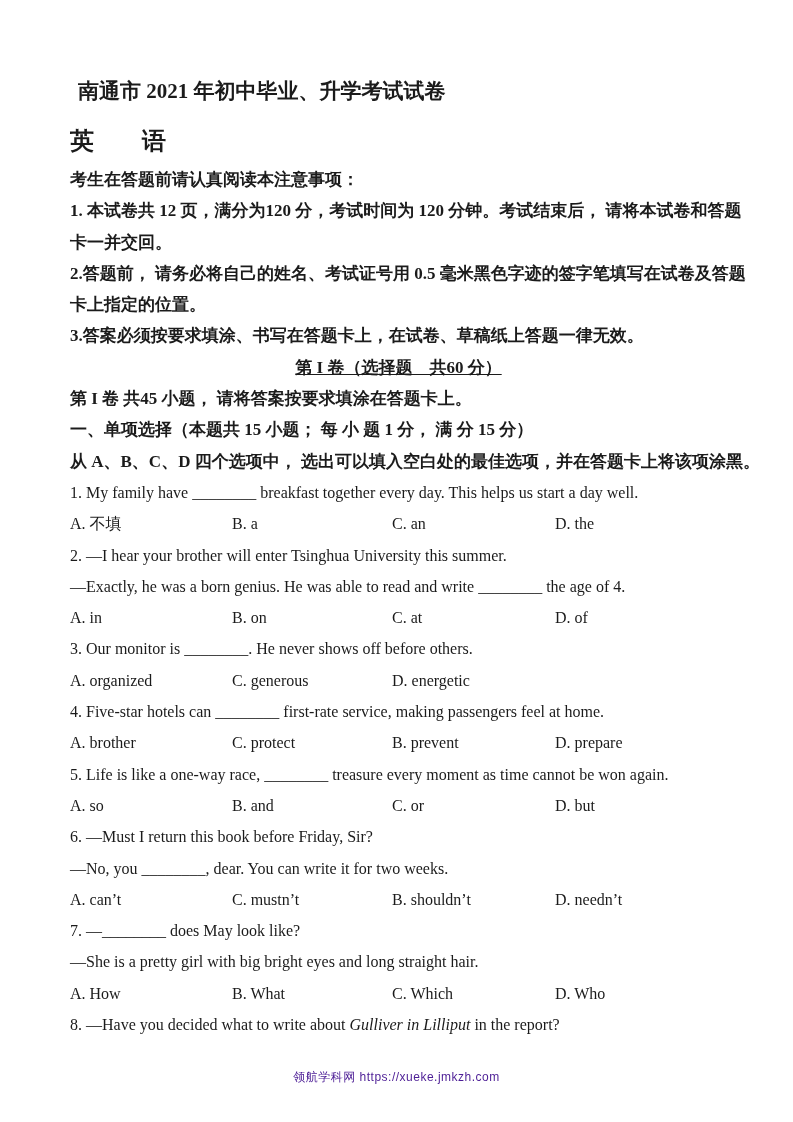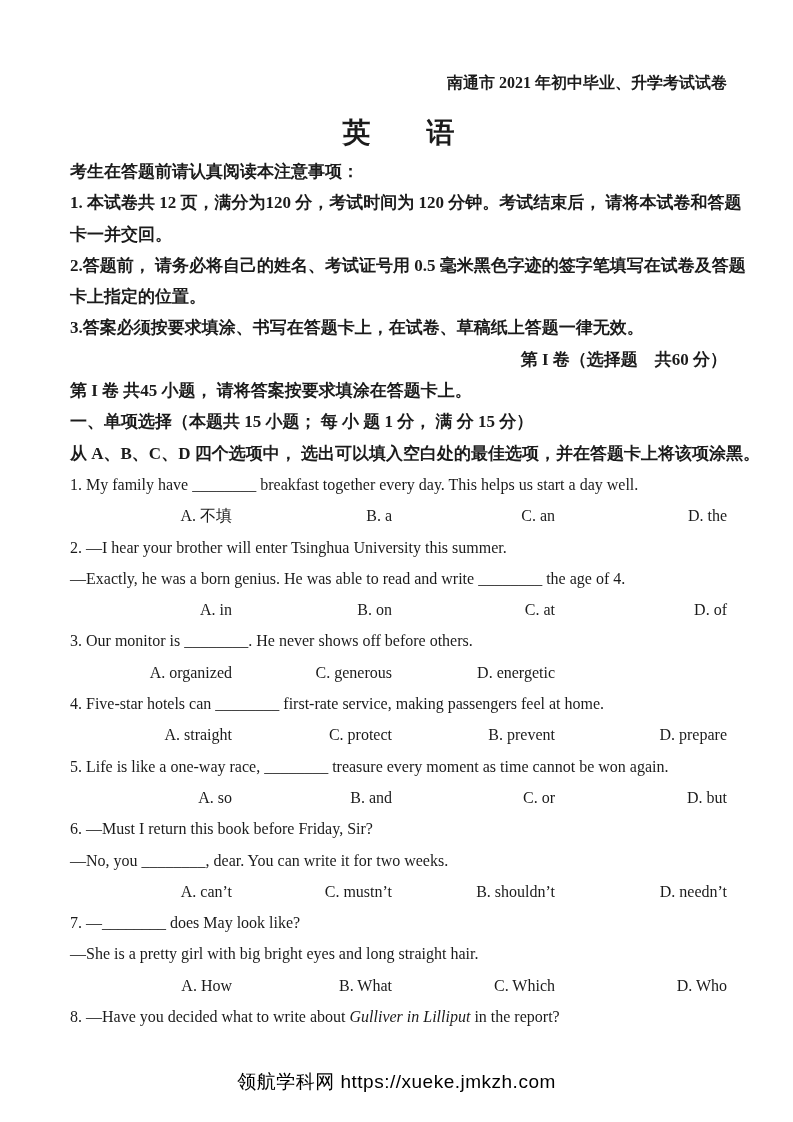--- a/index.html
+++ b/index.html
@@ -10,52 +10,52 @@
     overflow: hidden;
     font-family: "Liberation Serif", "DejaVu Serif", serif;
     color: #1b1b1b;
   }
   .page {
     position: absolute; inset: 0;
     padding: 68px 66px 0 70px;
     box-sizing: border-box;
   }
   .doc-title {
-    margin: 0; text-align: right;
-    font-size: 16px; font-weight: bold;
+    margin: 8px; text-align: left;
+    font-size: 21px; font-weight: bold;
     line-height: 30px; white-space: nowrap;
   }
   .doc-subject {
-    margin: 20px 0 0 0; text-align: center;
-    font-size: 28px; font-weight: bold;
+    margin: 20px 0 0 0; 
+    font-size: 24px; font-weight: bold;
     line-height: 30px; white-space: nowrap;
   }
   .body-flow { margin-top: 8px; }
   .line {
     line-height: 31.3px;
     white-space: nowrap;
   }
   .cn-line { font-weight: bold; font-size: 17px; }
   .en-line { font-size: 16px; }
-  .center { text-align: right; }
+  .center { text-align: center; text-decoration: underline; }
   .options-row {
     display: grid;
     grid-template-columns: 162px 160px 163px auto;
     line-height: 31.3px;
     font-size: 16px;
   }
-  .option { white-space: nowrap; text-align: right; }
+  .option { white-space: nowrap; }
   .italic { font-style: italic; }
   .watermark {
     position: absolute;
     left: 0; right: 0; top: 1069px;
     text-align: center;
     font-family: "Liberation Sans", "DejaVu Sans", sans-serif;
-    font-size: 19px;
-    color: #000000;
+    font-size: 12px;
+    color: #4c1d95;
     letter-spacing: 0.5px;
   }
 </style>
 </head>
 <body>
 
 <div class="page">
 
   <h1 class="doc-title">南通市 2021 年初中毕业、升学考试试卷</h1>
   <h2 class="doc-subject">英　　语</h2>
@@ -107,21 +107,21 @@
       <div class="options-row">
         <span class="option">A. organized</span>
         <span class="option">C. generous</span>
         <span class="option">D. energetic</span>
       </div>
     </div>
 
     <div>
       <div class="line en-line">4. Five-star hotels can ________ first-rate service, making passengers feel at home.</div>
       <div class="options-row">
-        <span class="option">A. straight</span>
+        <span class="option">A. brother</span>
         <span class="option">C. protect</span>
         <span class="option">B. prevent</span>
         <span class="option">D. prepare</span>
       </div>
     </div>
 
     <div>
       <div class="line en-line">5. Life is like a one-way race, ________ treasure every moment as time cannot be won again.</div>
       <div class="options-row">
         <span class="option">A. so</span>

